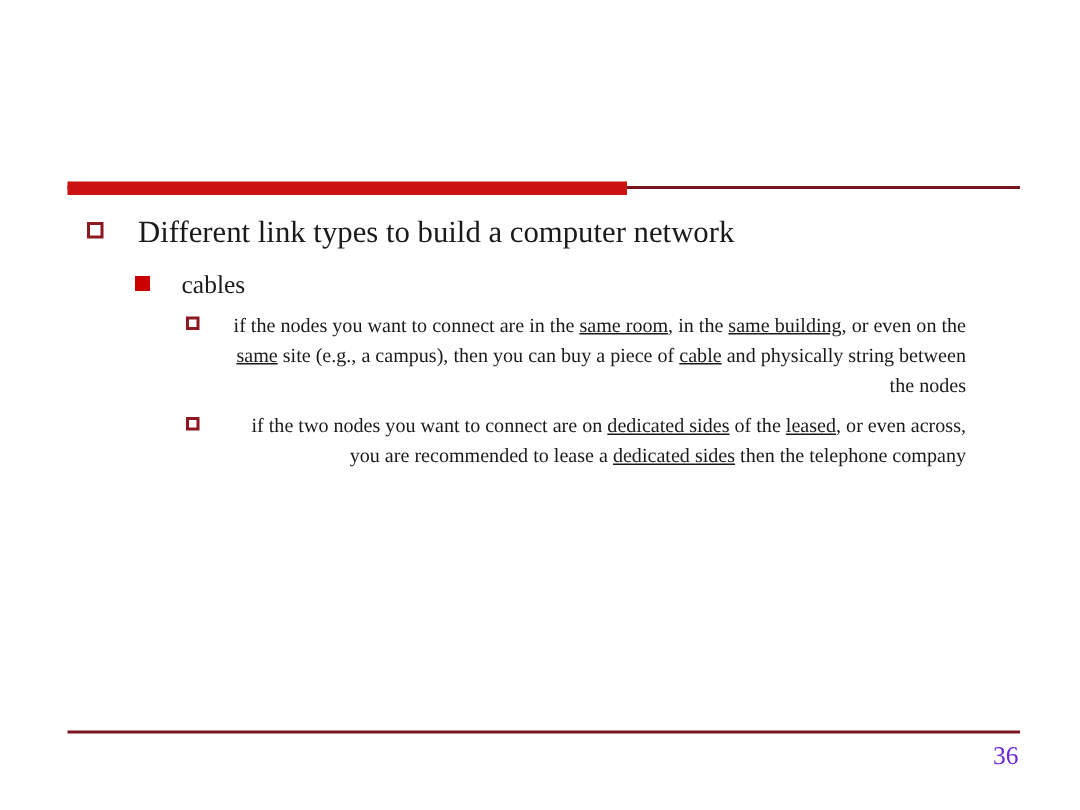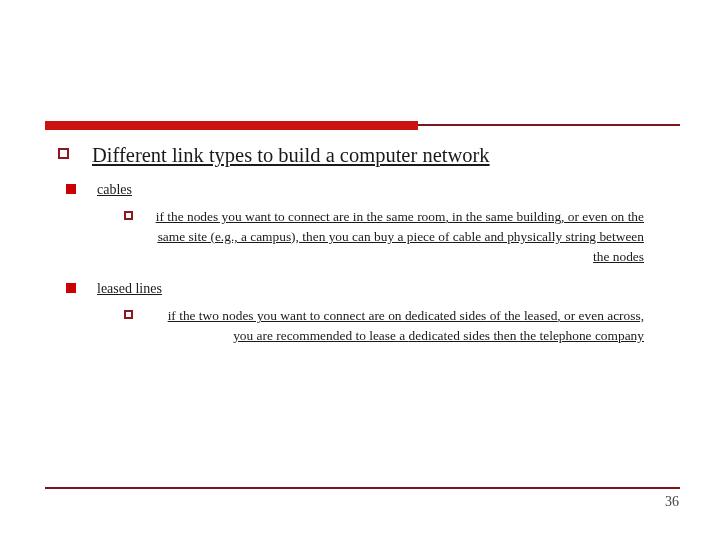--- a/index.html
+++ b/index.html
@@ -69,23 +69,23 @@
     border: 2.5px solid #8C1822;
     box-sizing: border-box;
     background: transparent;
   }
   .lvl1 > .text {
     display: block;
   }
 
   
   .lvl2 {
-    margin-left: 66px;
+    margin-left: 90px;
     padding-left: 31px;
-    font-size: 14px;
+    font-size: 17px;
     line-height: 21px;
     margin-top: 11px;
   }
   .lvl2 > .bullet {
     position: absolute;
     left: 0;
     top: 5px;
     width: 10px;
     height: 10px;
     background: #CC0000;
@@ -116,44 +116,43 @@
   .lvl3 > .text {
     display: block;
     text-align: right;
   }
 
   .content {
     position: absolute;
     left: 0;
     top: 142px;
     width: 720px;
-    text-decoration: underline;
   }
 
   u.term {
     text-decoration: underline;
     text-underline-offset: 1px;
   }
 
   
   .footer-rule {
     position: absolute;
     left: 45px;
     top: 487px;
     width: 635px;
     height: 1.5px;
     background: #7B1520;
   }
   .page-number {
     position: absolute;
     right: 41px;
     top: 494px;
-    font-size: 14px;
+    font-size: 17px;
     font-family: "Liberation Serif", "DejaVu Serif", serif;
-    color: #404040;
+    color: #6d28d9;
   }
 </style>
 </head>
 <body>
 
 <div class="slide">
 
   <div class="header-rule">
     <div class="thin"></div>
     <div class="thick"></div>
@@ -171,24 +170,20 @@
         <span class="bullet"></span>
         <span class="text">cables</span>
       </div>
       <div class="lvl3">
         <span class="bullet"></span>
         <span class="text"><span>if the nodes you want to connect are in the </span><u class="term">same room</u><span>, in the </span><u class="term">same building</u><span>, or even on the </span><u class="term">same</u><span> site (e.g., a campus), then you can buy a piece of </span><u class="term">cable</u><span> and physically string between the nodes</span></span>
       </div>
     </div>
 
     <div>
-      <div class="lvl2">
-        <span class="bullet"></span>
-        <span class="text">leased lines</span>
-      </div>
       <div class="lvl3">
         <span class="bullet"></span>
         <span class="text"><span>if the two nodes you want to connect are on </span><u class="term">dedicated sides</u><span> of the </span><u class="term">leased</u><span>, or even across, you are recommended to lease a </span><u class="term">dedicated sides</u><span> then the telephone company</span></span>
       </div>
     </div>
 
     <div>
     </div>
 
   </div>

